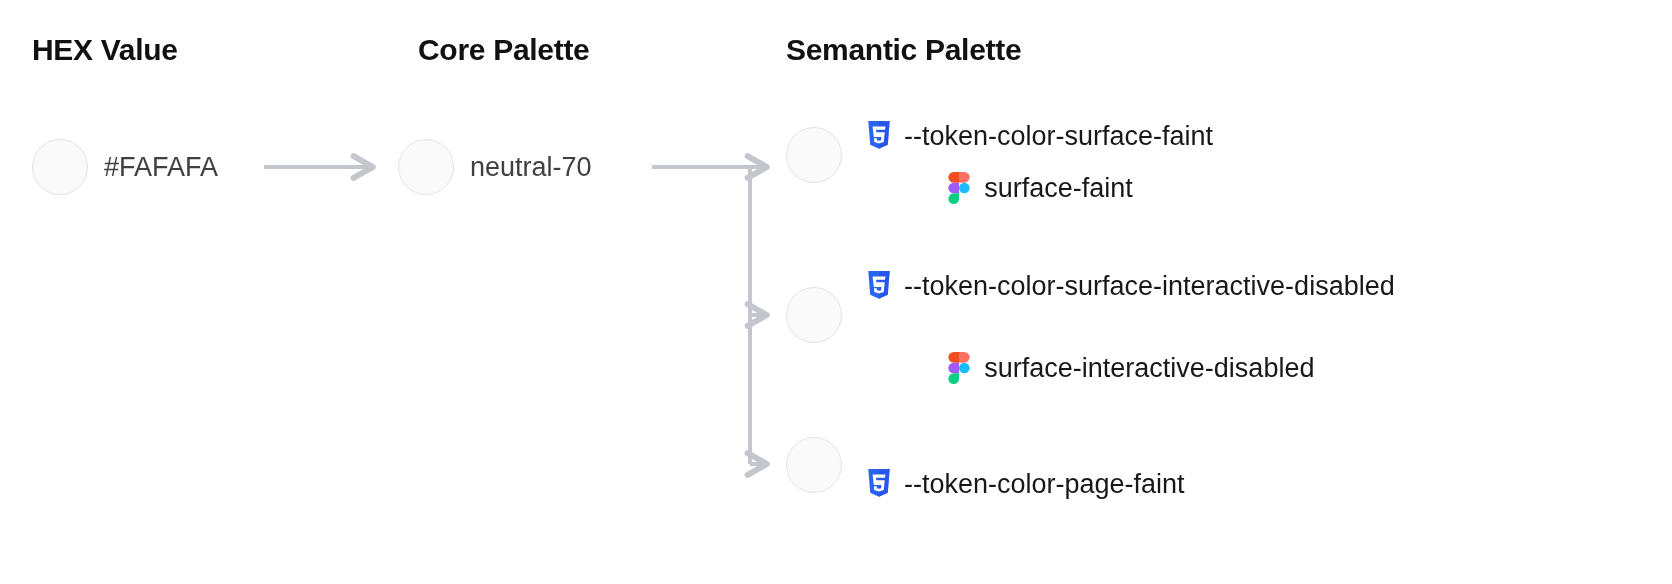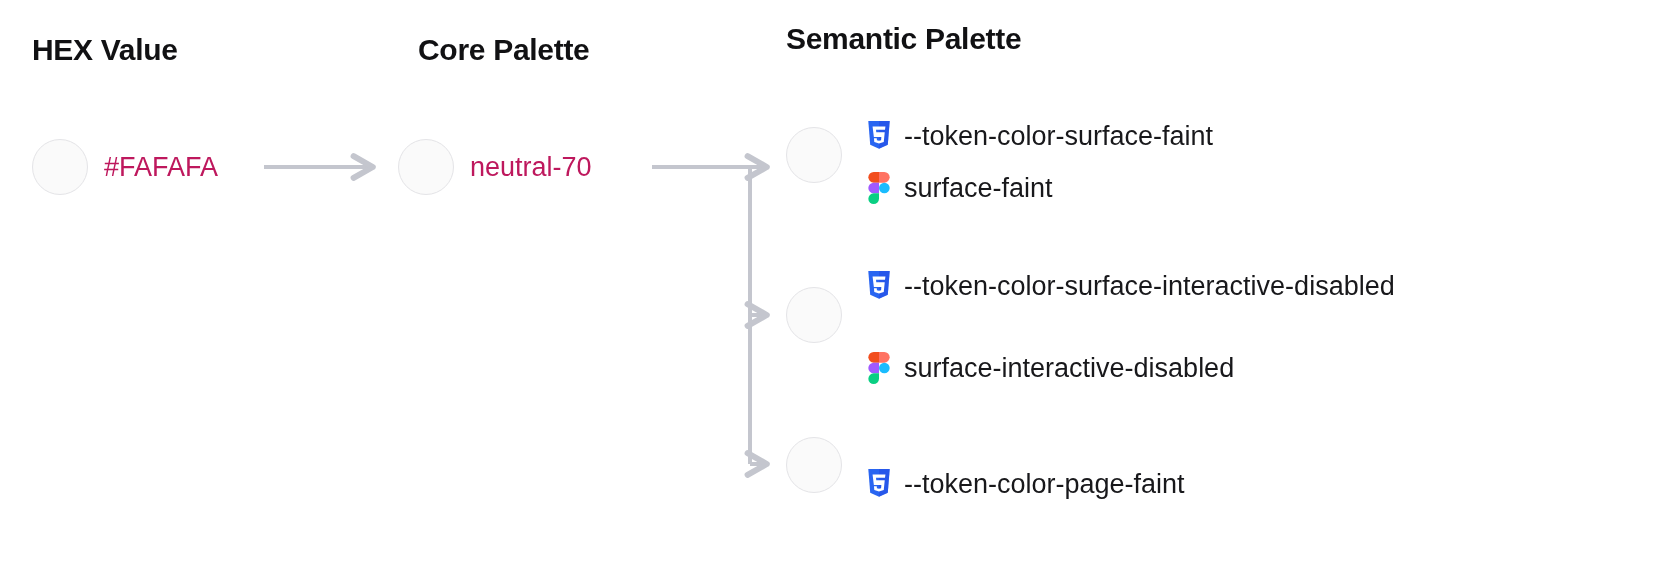--- a/index.html
+++ b/index.html
@@ -25,21 +25,21 @@
     position: absolute;
     font-family: "Liberation Sans", sans-serif;
     font-size: 30px;
     font-weight: bold;
     color: #111113;
     letter-spacing: -0.3px;
     white-space: nowrap;
   }
   #heading-hex      { left: 32px;  top: 33px; }
   #heading-core     { left: 418px; top: 33px; }
-  #heading-semantic { left: 786px; top: 22px; }
+  #heading-semantic { left: 786px; top: 33px; }
 
   
   .swatch {
     position: absolute;
     width: 56px;
     height: 56px;
     border-radius: 50%;
     background: #fafafa;
     border: 1px solid #e4e4e7;
   }
@@ -48,21 +48,21 @@
   #swatch-sem-0 { left: 786px; top: 127px; }
   #swatch-sem-1 { left: 786px; top: 287px; }
   #swatch-sem-2 { left: 786px; top: 437px; }
 
   
   .value-label {
     position: absolute;
     font-family: "Liberation Sans", sans-serif;
     font-size: 27px;
     font-weight: normal;
-    color: #be185d;
+    color: #404040;
     white-space: nowrap;
     line-height: 1;
   }
   #label-hex  { left: 104px; top: 154px; }
   #label-core { left: 470px; top: 154px; }
 
   
   .connectors {
     position: absolute;
     left: 0;
@@ -82,20 +82,21 @@
   }
   #sem-row-0 { top: 118px; }
   #sem-row-1 { top: 268px; gap: 46px; }
   #sem-row-2 { top: 418px; margin-top: 48px; }
 
   .token-line {
     display: flex;
     align-items: center;
     gap: 12px;
     height: 36px;
+    justify-content: center;
   }
 
   .token-text {
     font-family: "Liberation Sans", sans-serif;
     font-size: 27px;
     color: #18181b;
     white-space: nowrap;
     line-height: 1;
   }
 

